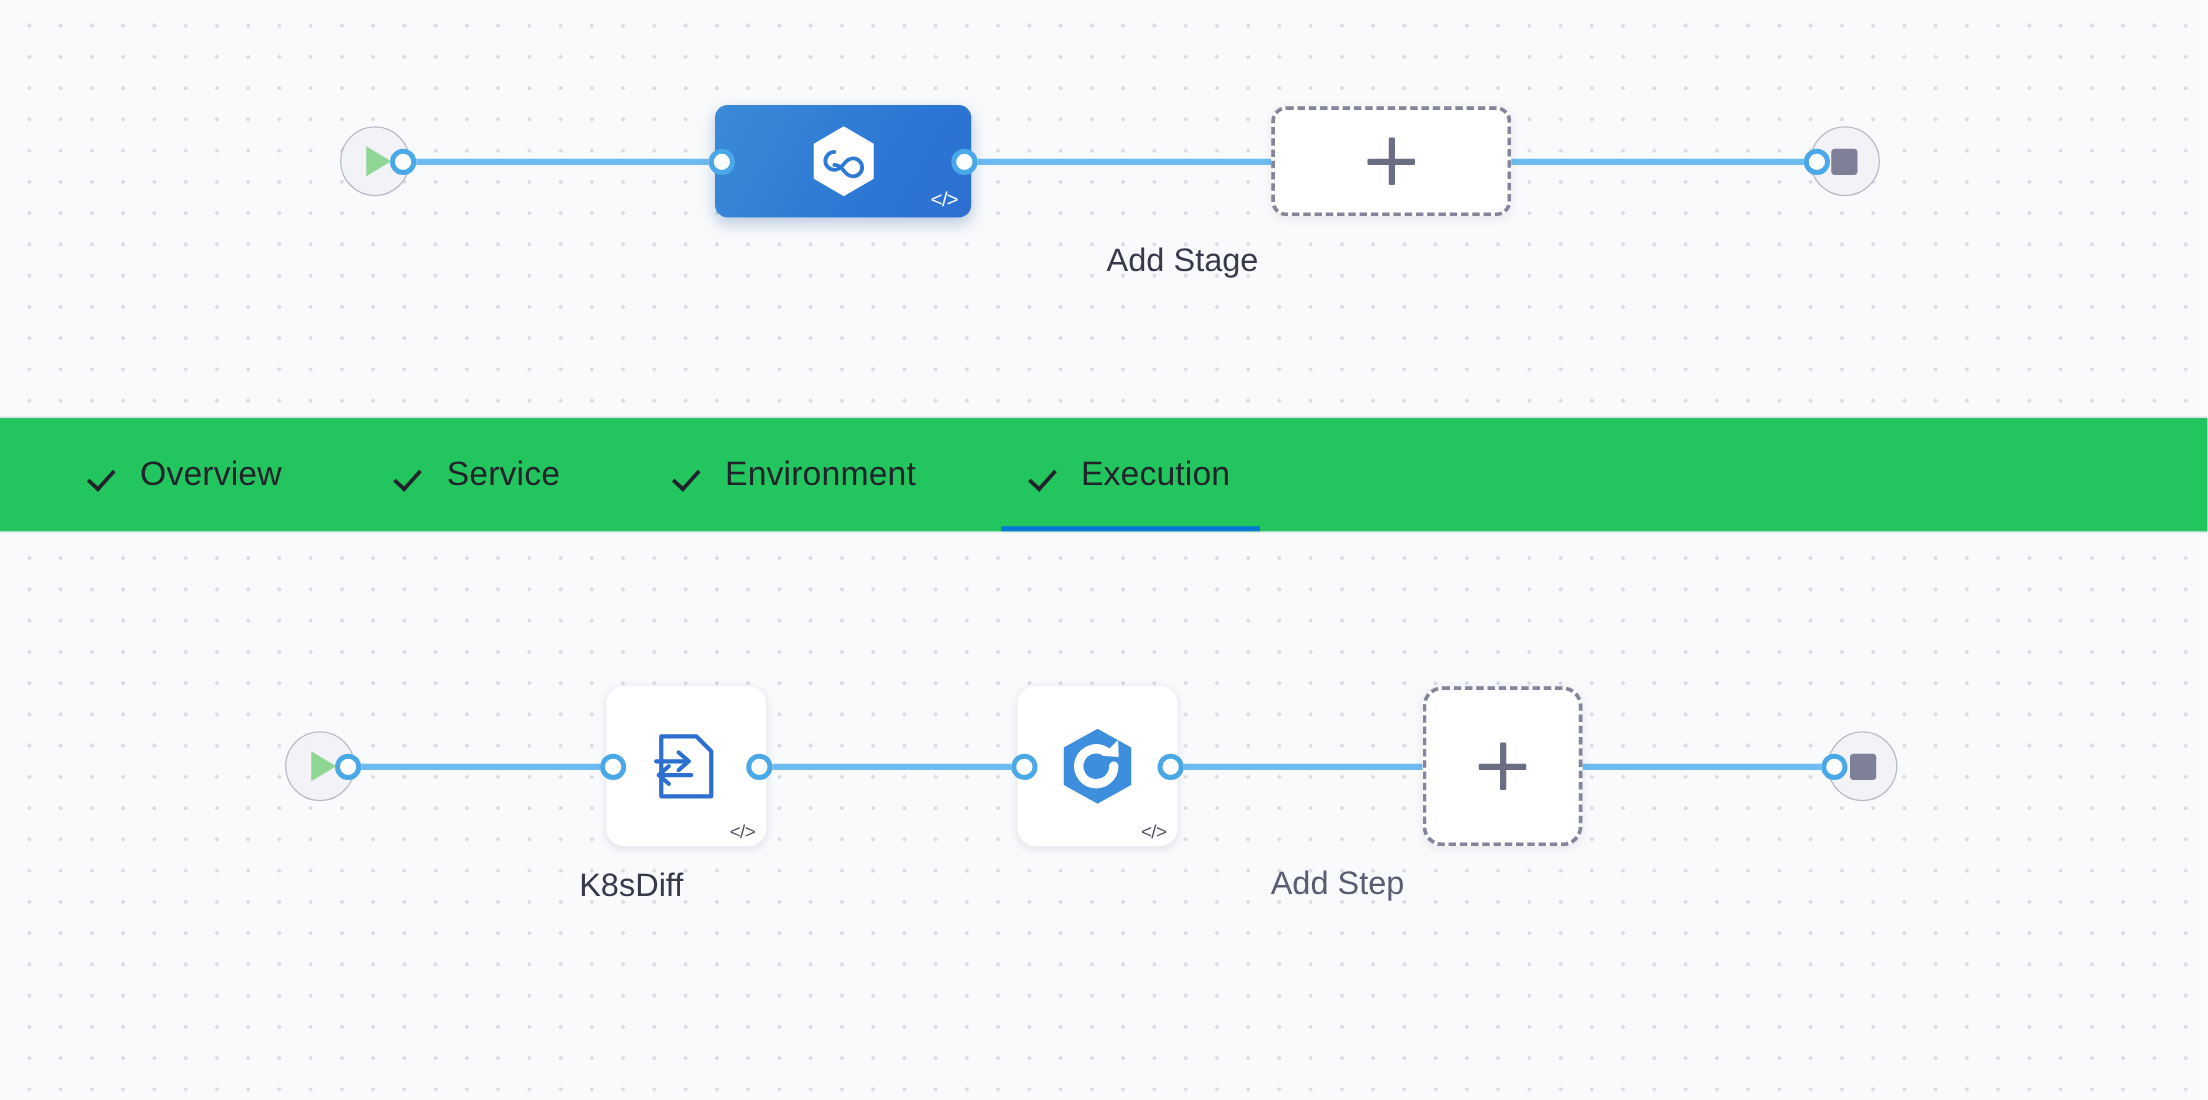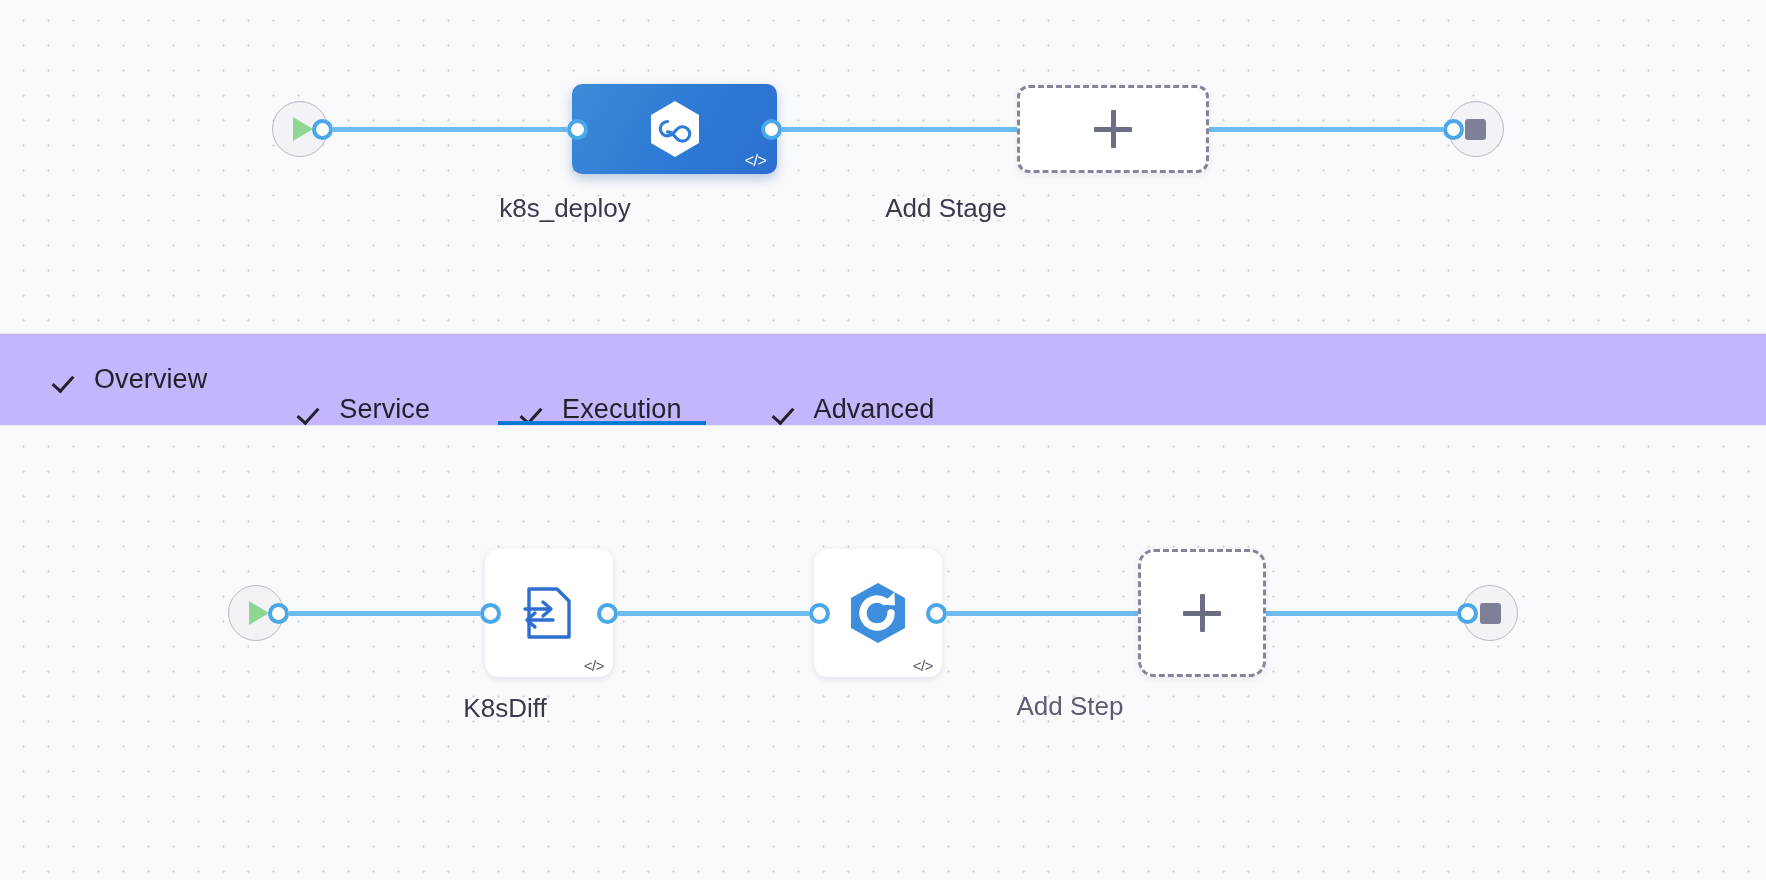--- a/index.html
+++ b/index.html
@@ -31,39 +31,39 @@
     overflow: hidden;
   }
 
   .stage-canvas { height: 334px; border-bottom: 1px solid #e4e6ef; }
   .step-canvas  { flex: 1 1 auto; }
 
   
   .tabbar {
     height: 92px;
     flex: 0 0 92px;
-    background: #c4b5fd;
+    background: #22c55e;
     border-bottom: 1px solid #e4e6ef;
     display: flex;
     align-items: stretch;
-    padding-left: 30px;
+    padding-left: 48px;
   }
   .tab {
     display: flex;
     align-items: center;
     gap: 14px;
     padding: 0 24px;
     position: relative;
     cursor: pointer;
     color: #22222a;
     font-size: 27px;
     letter-spacing: 0.1px;
     white-space: nowrap;
   }
-  .tab + .tab { margin-left: 44px; align-items: flex-end; }
+  .tab + .tab { margin-left: 44px; }
   .tab .check {
     display: inline-block;
     width: 26px;
     height: 26px;
     position: relative;
     flex: 0 0 26px;
   }
   .tab .check::before {
     content: "";
     position: absolute;
@@ -253,41 +253,40 @@
 
       <div class="wire"></div>
 
       <div class="dot" style="margin-right:-16px;"></div>
 
       <div class="terminal">
         <div class="stop-sq"></div>
       </div>
     </div>
 
-    <div class="node-label" style="left:400px; top:188px; width:330px;">k8s_deploy</div>
 
     <div class="node-label" style="left:800px; top:188px; width:292px;">Add Stage</div>
   </div>
 
   <div class="tabbar">
     <div class="tab">
       <span class="check"></span>
       <span>Overview</span>
     </div>
     <div class="tab">
       <span class="check"></span>
       <span>Service</span>
     </div>
+    <div class="tab">
+      <span class="check"></span>
+      <span>Environment</span>
+    </div>
     <div class="tab active">
       <span class="check"></span>
       <span>Execution</span>
-    </div>
-    <div class="tab">
-      <span class="check"></span>
-      <span>Advanced</span>
     </div>
   </div>
 
   <div class="canvas step-canvas">
 
     <div class="row" style="left:228px; top:123px; width:1290px;">
 
       <div class="terminal">
         <div class="play-tri"></div>
       </div>

